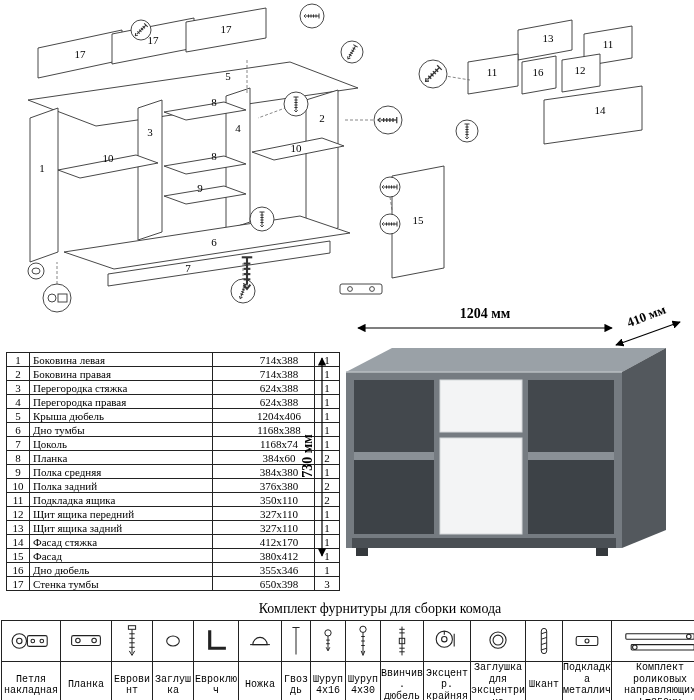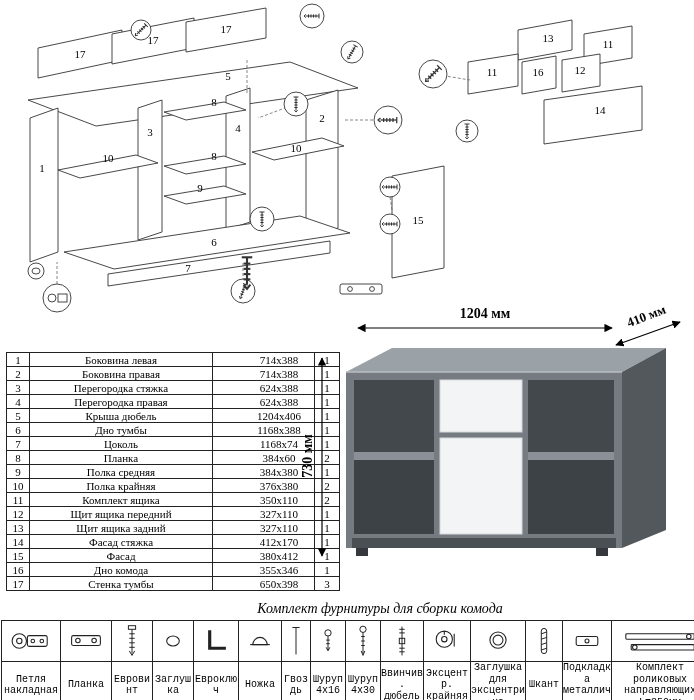--- a/index.html
+++ b/index.html
@@ -5,27 +5,27 @@
   html,body{margin:0;padding:0;background:#fff;}
   .page{position:relative;width:694px;height:700px;background:#fff;overflow:hidden;
         font-family:"Liberation Serif",serif;color:#000;}
   svg text{font-family:"Liberation Serif",serif;}
 
   
   .parts-table{position:absolute;left:6px;top:352px;border-collapse:collapse;}
   .parts-table td{border:1px solid #222;font-size:11px;line-height:12px;height:13px;
                   padding:0 3px;white-space:nowrap;}
   .parts-table .c-num{width:16px;text-align:center;}
-  .parts-table .c-name{width:176px;text-align:center;}
+  .parts-table .c-name{width:176px;text-align:left;}
   .parts-table .c-size{width:64px;text-align:center;padding-left:34px;}
   .parts-table .c-qty{width:18px;text-align:center;}
 
   
   .hw-title{position:absolute;top:601px;left:140px;width:480px;text-align:center;
-            font-size:14px;font-style:italic;}
+            font-size:14px;}
   .hw-table{position:absolute;left:1px;top:620px;width:692px;border-collapse:collapse;
             table-layout:fixed;}
   .hw-table td{border:1px solid #222;text-align:center;vertical-align:middle;padding:0;}
   .hw-icon{height:40px;}
   .hw-icon svg{display:block;margin:0 auto;}
   .hw-name{font-size:10px;line-height:1.15;height:22px;padding:1px;word-wrap:break-word;font-family:Liberation Mono, monospace;}
   .hw-qty{font-size:10px;height:13px;}
 
   .diagram{position:absolute;left:0;top:0;}
   .commode{position:absolute;left:296px;top:298px;}
@@ -207,28 +207,28 @@
 
         <tr>
           <td class="c-num">9</td>
           <td class="c-name">Полка средняя</td>
           <td class="c-size">384x380</td>
           <td class="c-qty">1</td>
         </tr>
 
         <tr>
           <td class="c-num">10</td>
-          <td class="c-name">Полка крайняя</td>
+          <td class="c-name">Полка задний</td>
           <td class="c-size">376x380</td>
           <td class="c-qty">2</td>
         </tr>
 
         <tr>
           <td class="c-num">11</td>
-          <td class="c-name">Комплект ящика</td>
+          <td class="c-name">Подкладка ящика</td>
           <td class="c-size">350x110</td>
           <td class="c-qty">2</td>
         </tr>
 
         <tr>
           <td class="c-num">12</td>
           <td class="c-name">Щит ящика передний</td>
           <td class="c-size">327x110</td>
           <td class="c-qty">1</td>
         </tr>
@@ -249,21 +249,21 @@
 
         <tr>
           <td class="c-num">15</td>
           <td class="c-name">Фасад</td>
           <td class="c-size">380x412</td>
           <td class="c-qty">1</td>
         </tr>
 
         <tr>
           <td class="c-num">16</td>
-          <td class="c-name">Дно комода</td>
+          <td class="c-name">Дно дюбель</td>
           <td class="c-size">355x346</td>
           <td class="c-qty">1</td>
         </tr>
 
         <tr>
           <td class="c-num">17</td>
           <td class="c-name">Стенка тумбы</td>
           <td class="c-size">650x398</td>
           <td class="c-qty">3</td>
         </tr>

